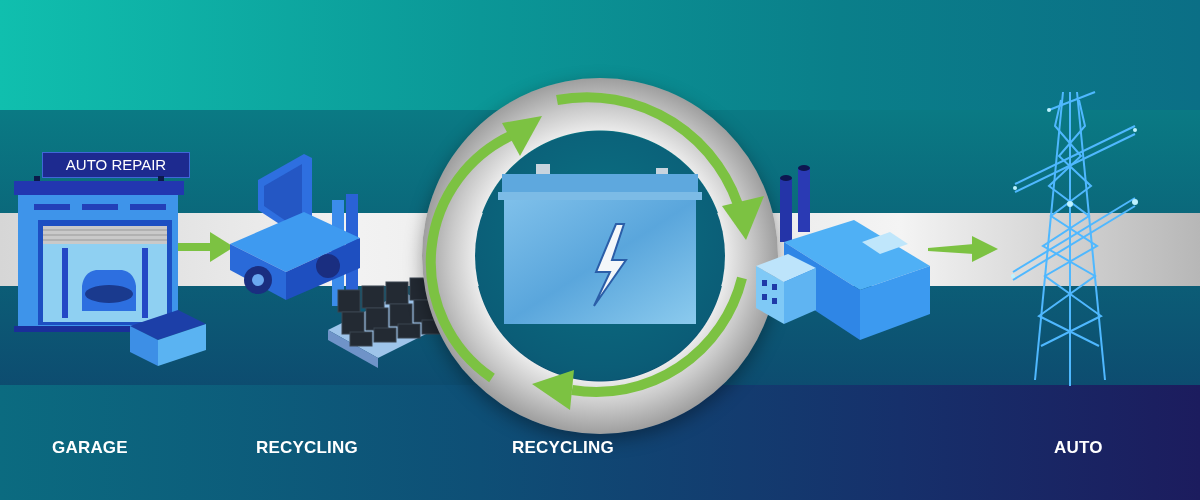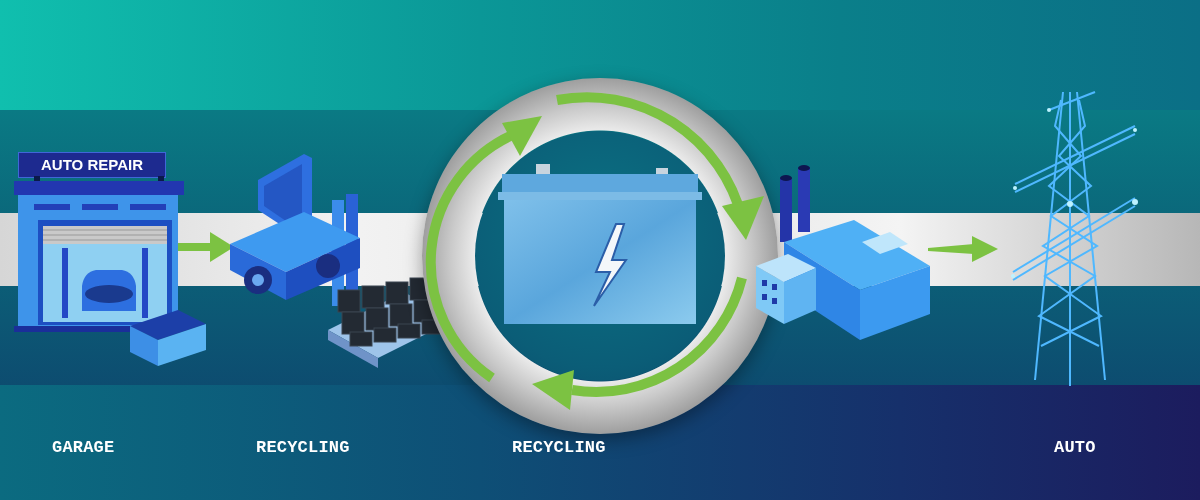--- a/index.html
+++ b/index.html
@@ -13,24 +13,24 @@
   .lower{position:absolute;left:0;top:385px;width:1200px;height:115px;
     background:linear-gradient(90deg,#0b6b80 0%,#0e4f76 40%,#16306b 75%,#1c1c5e 100%);}
   .road{position:absolute;left:0;top:213px;width:1200px;height:73px;
     background:linear-gradient(90deg,#d6d6d6 0%,#f2f2f2 30%,#e5e5e5 55%,#f4f4f4 75%,#b7b7b7 100%);}
   .ring{position:absolute;left:422px;top:78px;width:356px;height:356px;border-radius:50%;
     background:radial-gradient(circle,transparent 125px,#eaeaea 126px,#c9c9c9 150px,#9e9e9e 178px);
     box-shadow:0 6px 18px rgba(0,0,0,0.35);}
   .ring-inner{position:absolute;left:475px;top:131px;width:250px;height:250px;border-radius:50%;
     background:radial-gradient(circle at 50% 40%,#0b7283 0%,#0b5d77 70%,#0a4e6d 100%);}
   .label{position:absolute;top:438px;color:#fff;font-weight:bold;font-size:17px;letter-spacing:0.2px;
-    font-family:Liberation Mono, monospace;}
+    font-family:Liberation Sans, sans-serif;}
   .icon-abs{position:absolute;}
-  .sign{position:absolute;left:18px;top:152px;width:146px;height:24px;background:#1d2a8f;border:1px solid #3f67d8;
-    color:#fff;font-weight:bold;font-size:15px;text-align:center;line-height:24px;}
+  .sign{position:absolute;left:42px;top:152px;width:146px;height:24px;background:#1d2a8f;border:1px solid #3f67d8;
+    color:#fff;font-weight:normal;font-size:15px;text-align:center;line-height:24px;}
 </style>
 </head>
 <body>
 
 <div class="stage">
   <div class="upper"></div>
   <div class="band-dark"></div>
   <div class="lower"></div>
   <div class="road"></div>
 

